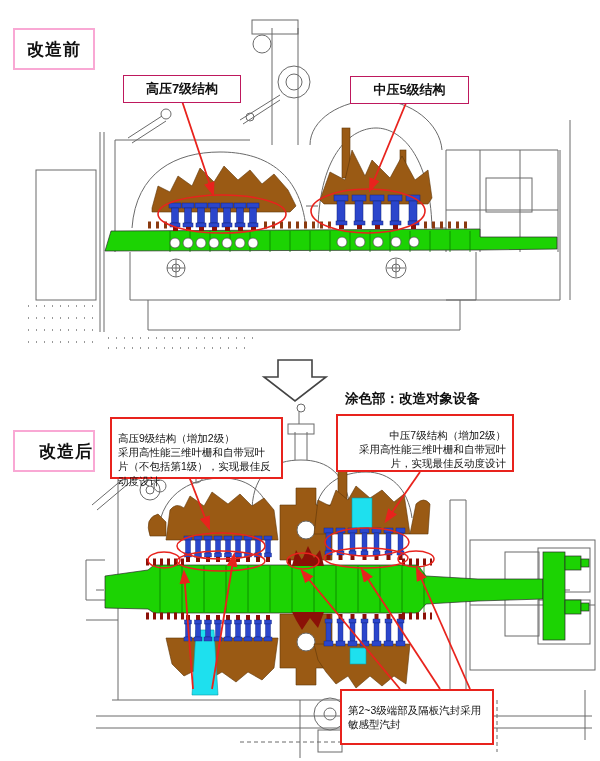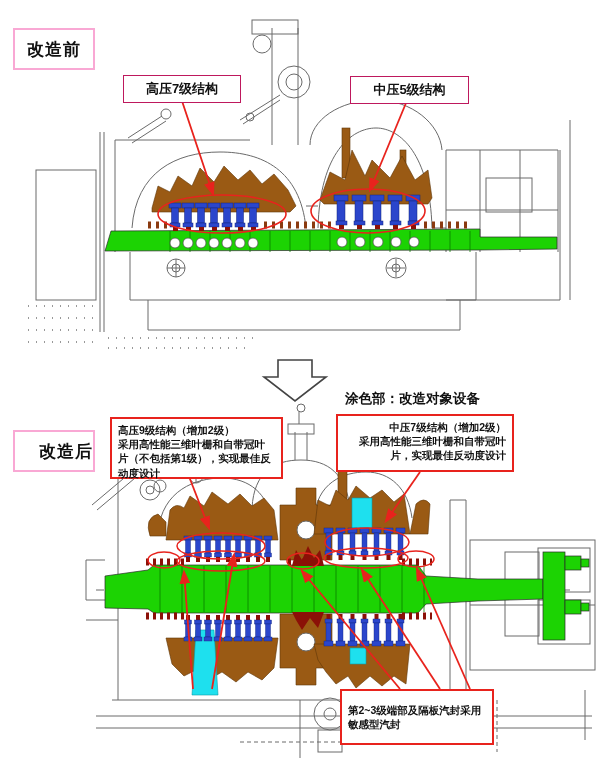--- a/index.html
+++ b/index.html
@@ -7,22 +7,22 @@
         font-family:"Liberation Sans",sans-serif;}
   .art{position:absolute;left:0;top:0;z-index:0;}
   .label-box{position:absolute;z-index:2;border:2px solid #f9a8d4;background:#fff;
 
              display:flex;align-items:center;justify-content:center;
              font-weight:bold;font-size:17px;color:#111;letter-spacing:1px;}
   .callout{position:absolute;z-index:2;border:1px solid #be185d;background:#fff;
            display:flex;align-items:center;justify-content:center;
            font-weight:bold;font-size:13px;color:#111;}
   .callout-note{position:absolute;z-index:2;border:2px solid #e8231d;background:#fff;
-           font-weight:bold;font-size:10.5px;line-height:1.35;color:#111;
-           padding:4px 6px;white-space:pre-line;text-align:left;box-sizing:border-box;}
+           font-weight:normal;font-size:10.5px;line-height:1.35;color:#111;
+           padding:12px 6px;white-space:pre-line;text-align:left;box-sizing:border-box;}
   .callout-note.center-v{display:flex;align-items:center;}
   .note-text{position:absolute;z-index:2;font-weight:bold;font-size:13.5px;color:#111;}
 </style>
 </head>
 <body>
 
 <div class="page">
 
 <svg class="art" width="600" height="761" viewBox="0 0 600 761">
   <defs>

